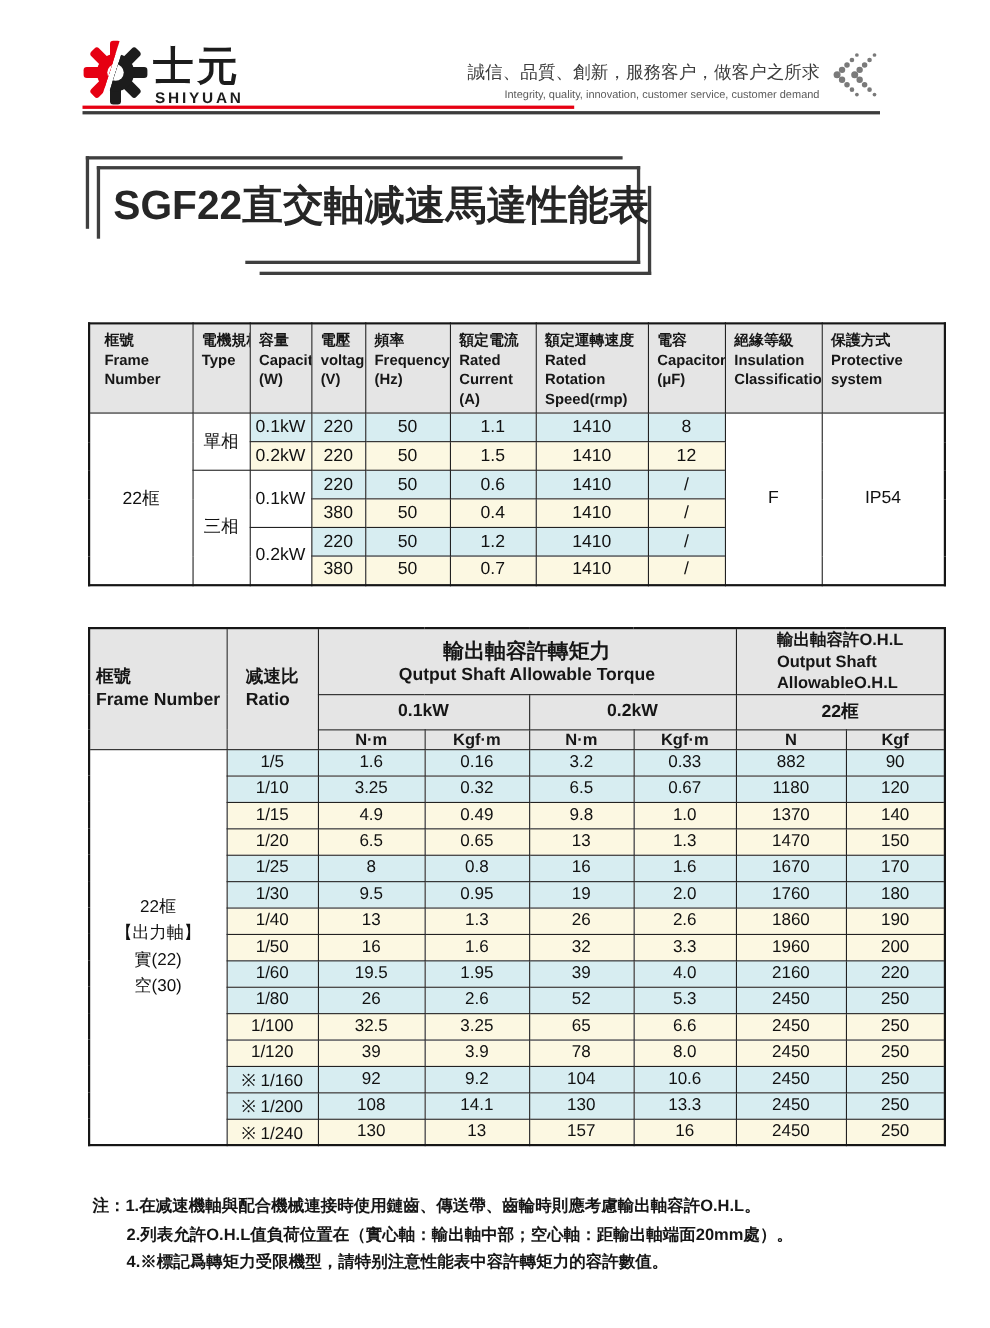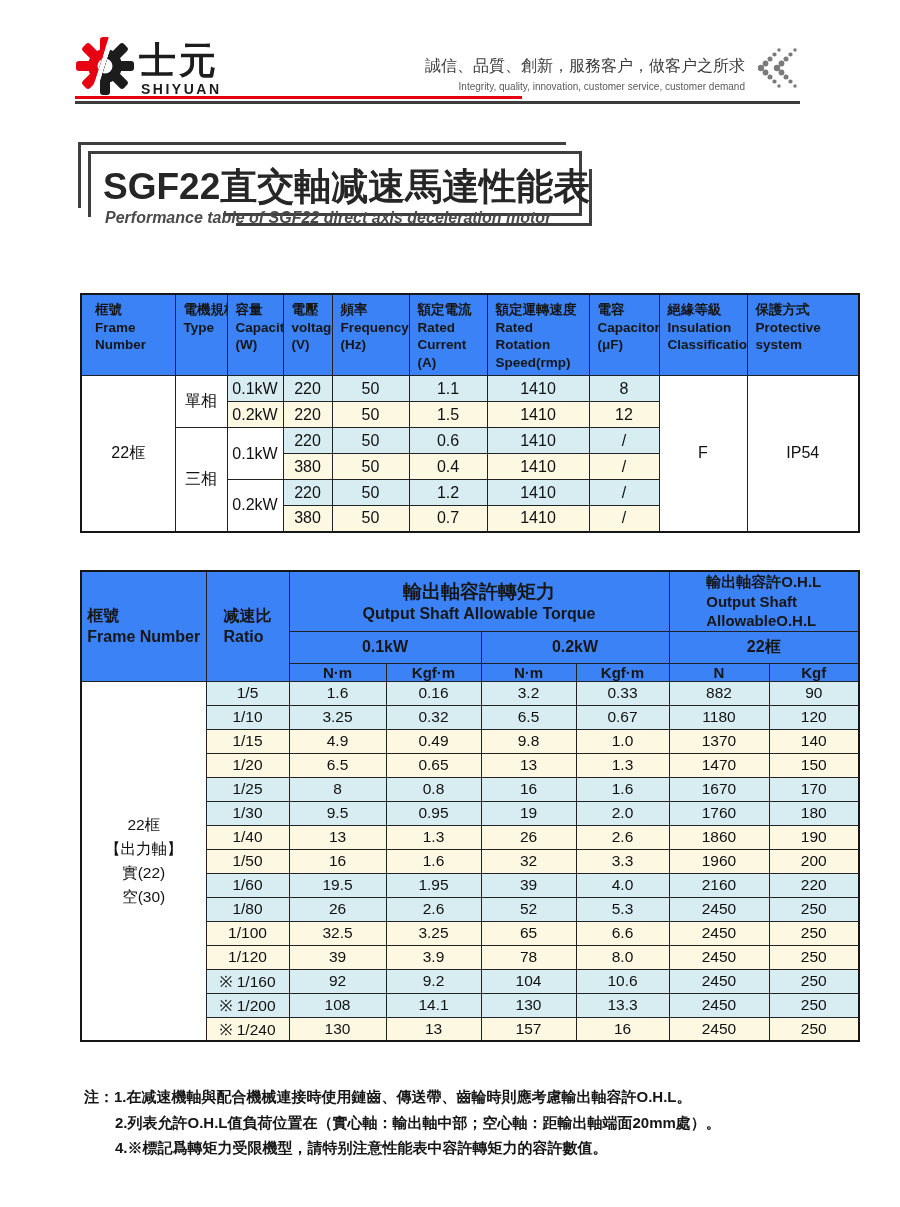--- a/index.html
+++ b/index.html
@@ -15,38 +15,38 @@
   .brand-cn { position:absolute; left:64px; top:0px; font-size:37px; font-weight:bold; color:#1c1c1c; letter-spacing:3px; }
   .brand-en { position:absolute; left:66px; top:45px; font-size:14px; font-weight:bold; color:#1c1c1c; letter-spacing:2.5px; }
   .slogan { position:absolute; right:155px; top:56px; text-align:right; }
   .slogan-cn { font-size:16px; font-weight:normal; color:#3c3c3c; }
   .slogan-en { margin-top:4px; font-size:10px; color:#5a5a5a; }
   .chevrons { position:absolute; left:755px; top:46px; }
   .divider-red  { position:absolute; left:75px; top:96px;  width:447px; height:3px; background:#e60012; }
   .divider-dark { position:absolute; left:75px; top:101px; width:725px; height:3px; background:#3c3c3c; }
 
   
-  .title-block { position:absolute; left:78px; top:142px; width:514px; height:84px; }
+  .title-block { position:absolute; left:78px; top:142px; width:514px; height:108px; }
   .tb-line { position:absolute; border:0 solid #3f3f3f; }
   .tb-outer-a { top:0; left:0; right:26px; height:66px; border-top-width:3px; border-left-width:3px; }
   .tb-inner-a { top:9px; left:10px; right:10px; height:66px; border-top-width:3px; border-left-width:3px; }
   .tb-inner-b { top:9px; left:145px; right:10px; bottom:10px; border-right-width:3px; border-bottom-width:3px; }
   .tb-outer-b { top:27px; left:158px; right:0; bottom:0; border-right-width:3px; border-bottom-width:3px; }
   .page-title { position:absolute; left:25px; top:20px; font-size:37px; font-weight:bold; color:#262626; letter-spacing:0px; white-space:nowrap; }
   .page-subtitle { position:absolute; left:27px; top:67px; font-size:16px; font-weight:bold; font-style:italic; color:#4a4a4a; white-space:nowrap; }
 
   
   .sec-heading { position:absolute; left:80px; color:#e60012; font-size:20px; font-weight:bold; }
   .sec1 { top:266px; }
   .sec2 { top:542px; }
 
   
   table.tbl { position:absolute; left:80px; border-collapse:collapse; table-layout:fixed; width:778px; border:2px solid #161616; }
   .tbl th, .tbl td { border:1px solid #222222; overflow:hidden; }
-  .tbl th { background:#3b82f6; font-weight:bold; color:#161616; }
+  .tbl th { background:#e5e5e5; font-weight:bold; color:#161616; }
 
   .t1 { top:293px; }
   .t1 th { font-size:13.5px; text-align:left; vertical-align:top; padding:6px 2px 4px 8px; line-height:1.3; }
   .t1 td { text-align:center; vertical-align:middle; font-size:16px; height:26px; color:#111; }
   .t1 .hcn { white-space:nowrap; }
   .t1 th.c1 { padding-left:13px; }
 
   .t2 { top:570px; }
   .t2 th { vertical-align:middle; color:#161616; }
   .t2 .h1 th { height:56px; }
@@ -135,21 +135,20 @@
 
   <div class="divider-red"></div>
   <div class="divider-dark"></div>
 
   <div class="title-block">
     <div class="tb-line tb-outer-a"></div>
     <div class="tb-line tb-inner-a"></div>
     <div class="tb-line tb-inner-b"></div>
     <div class="tb-line tb-outer-b"></div>
     <div class="page-title">SGF22直交軸减速馬達性能表</div>
-    <div class="page-subtitle">Performance table of SGF22 direct axis deceleration motor</div>
   </div>
 
 
   <table class="tbl t1">
     <colgroup>
       <col style="width:94px">
         <col style="width:52px">
         <col style="width:56px">
         <col style="width:49px">
         <col style="width:77px">

